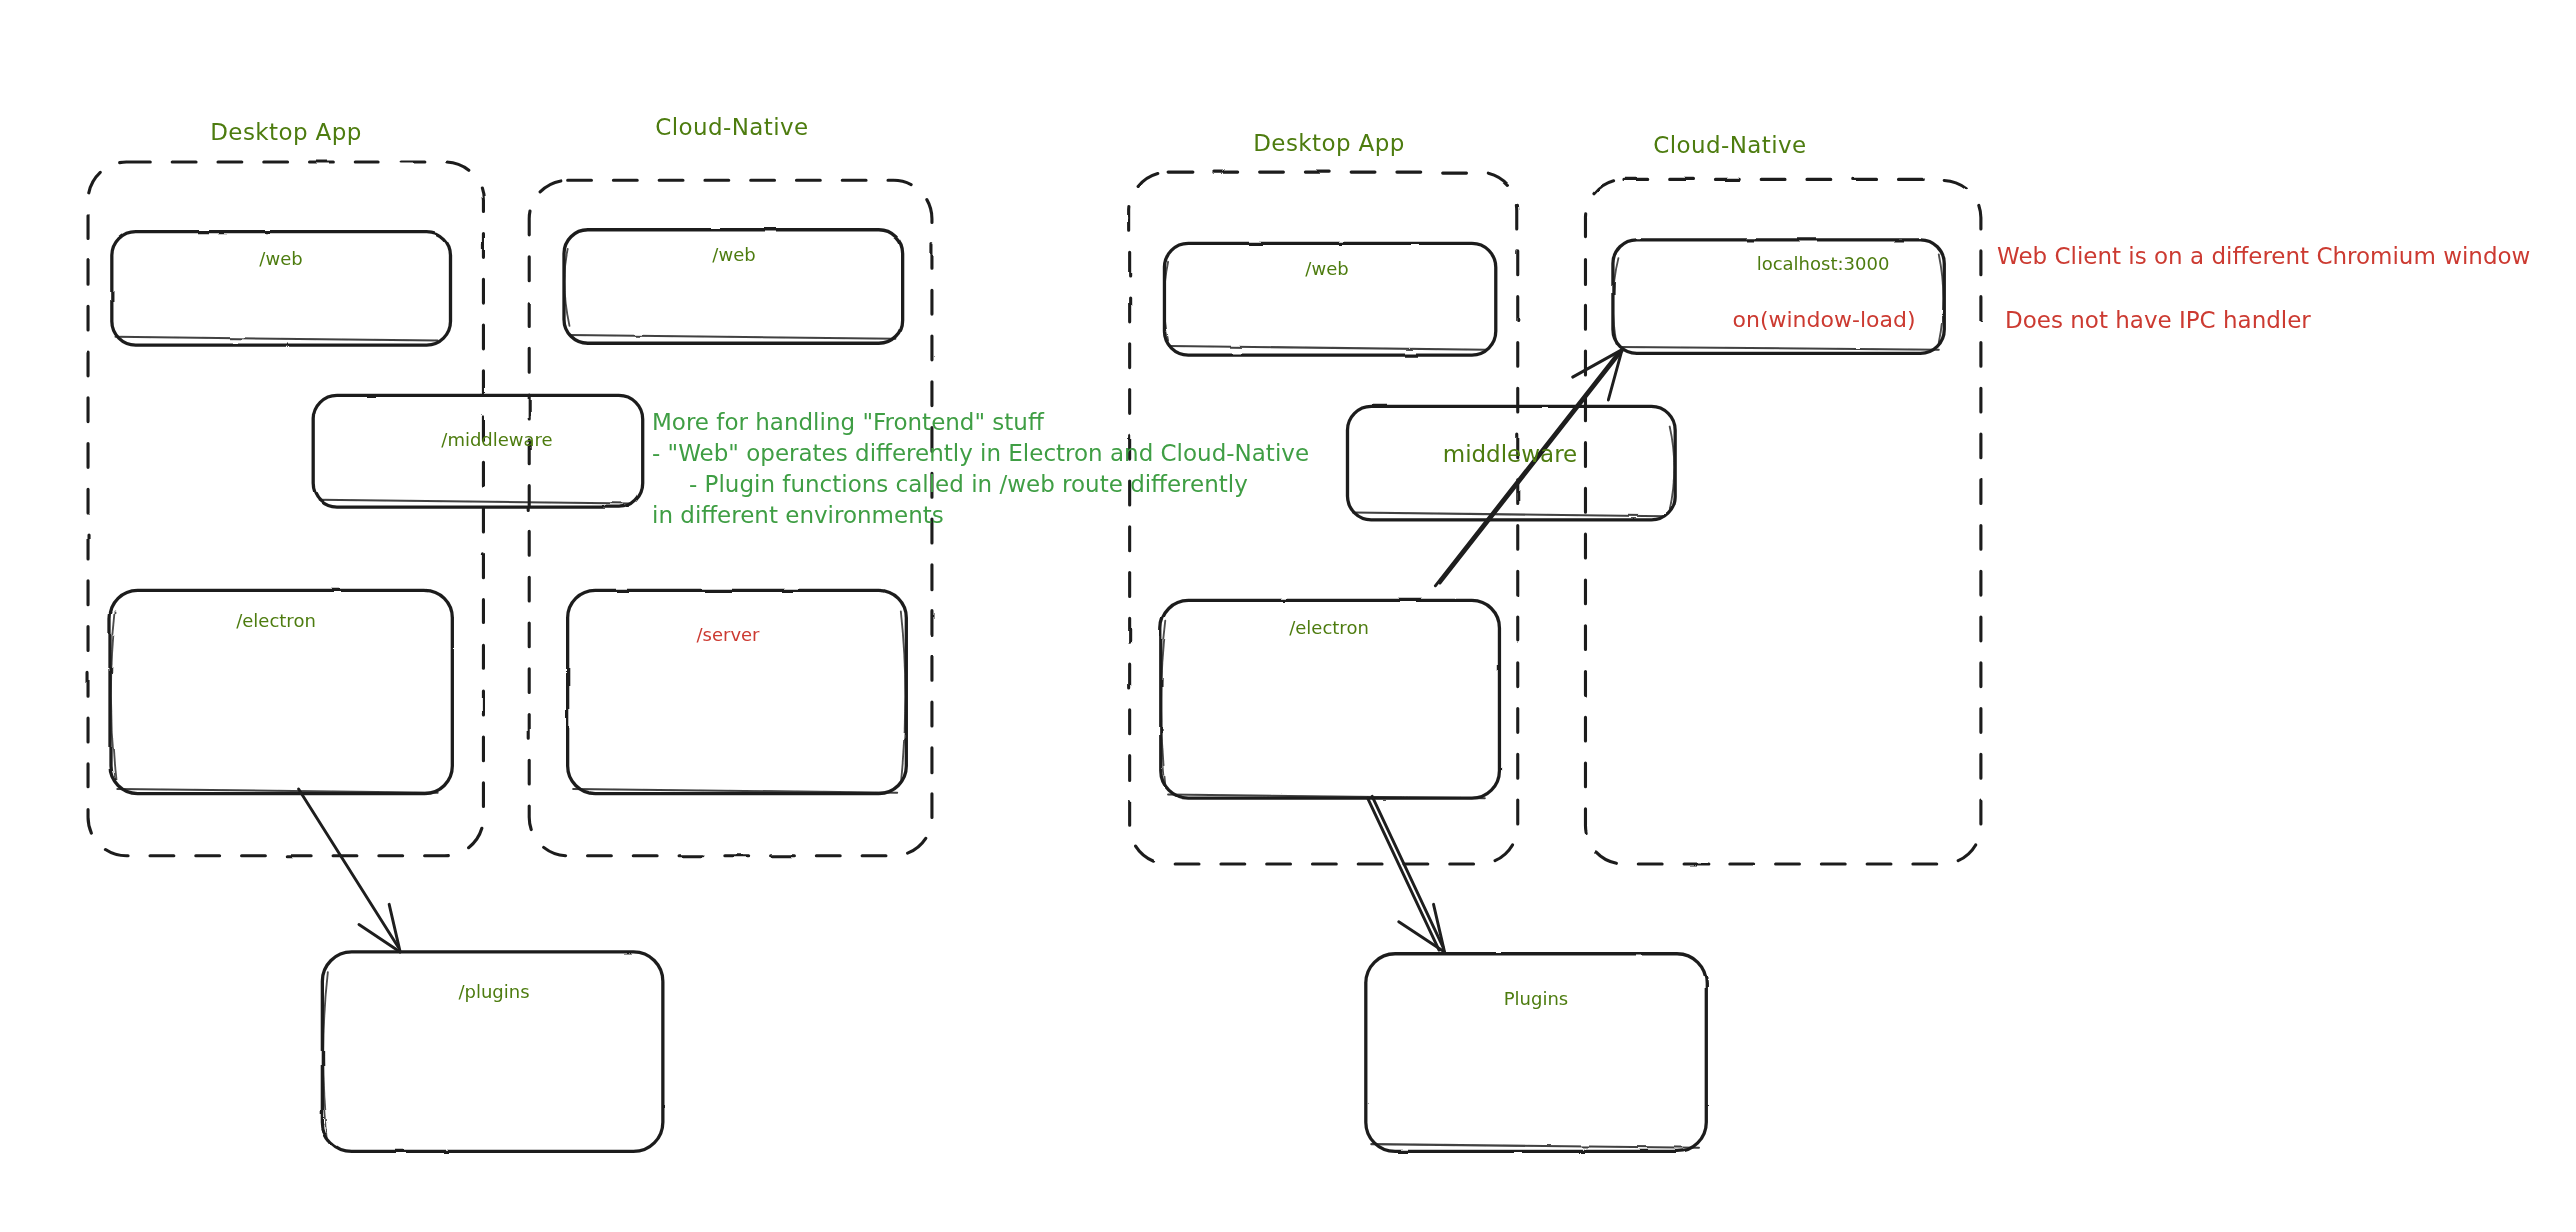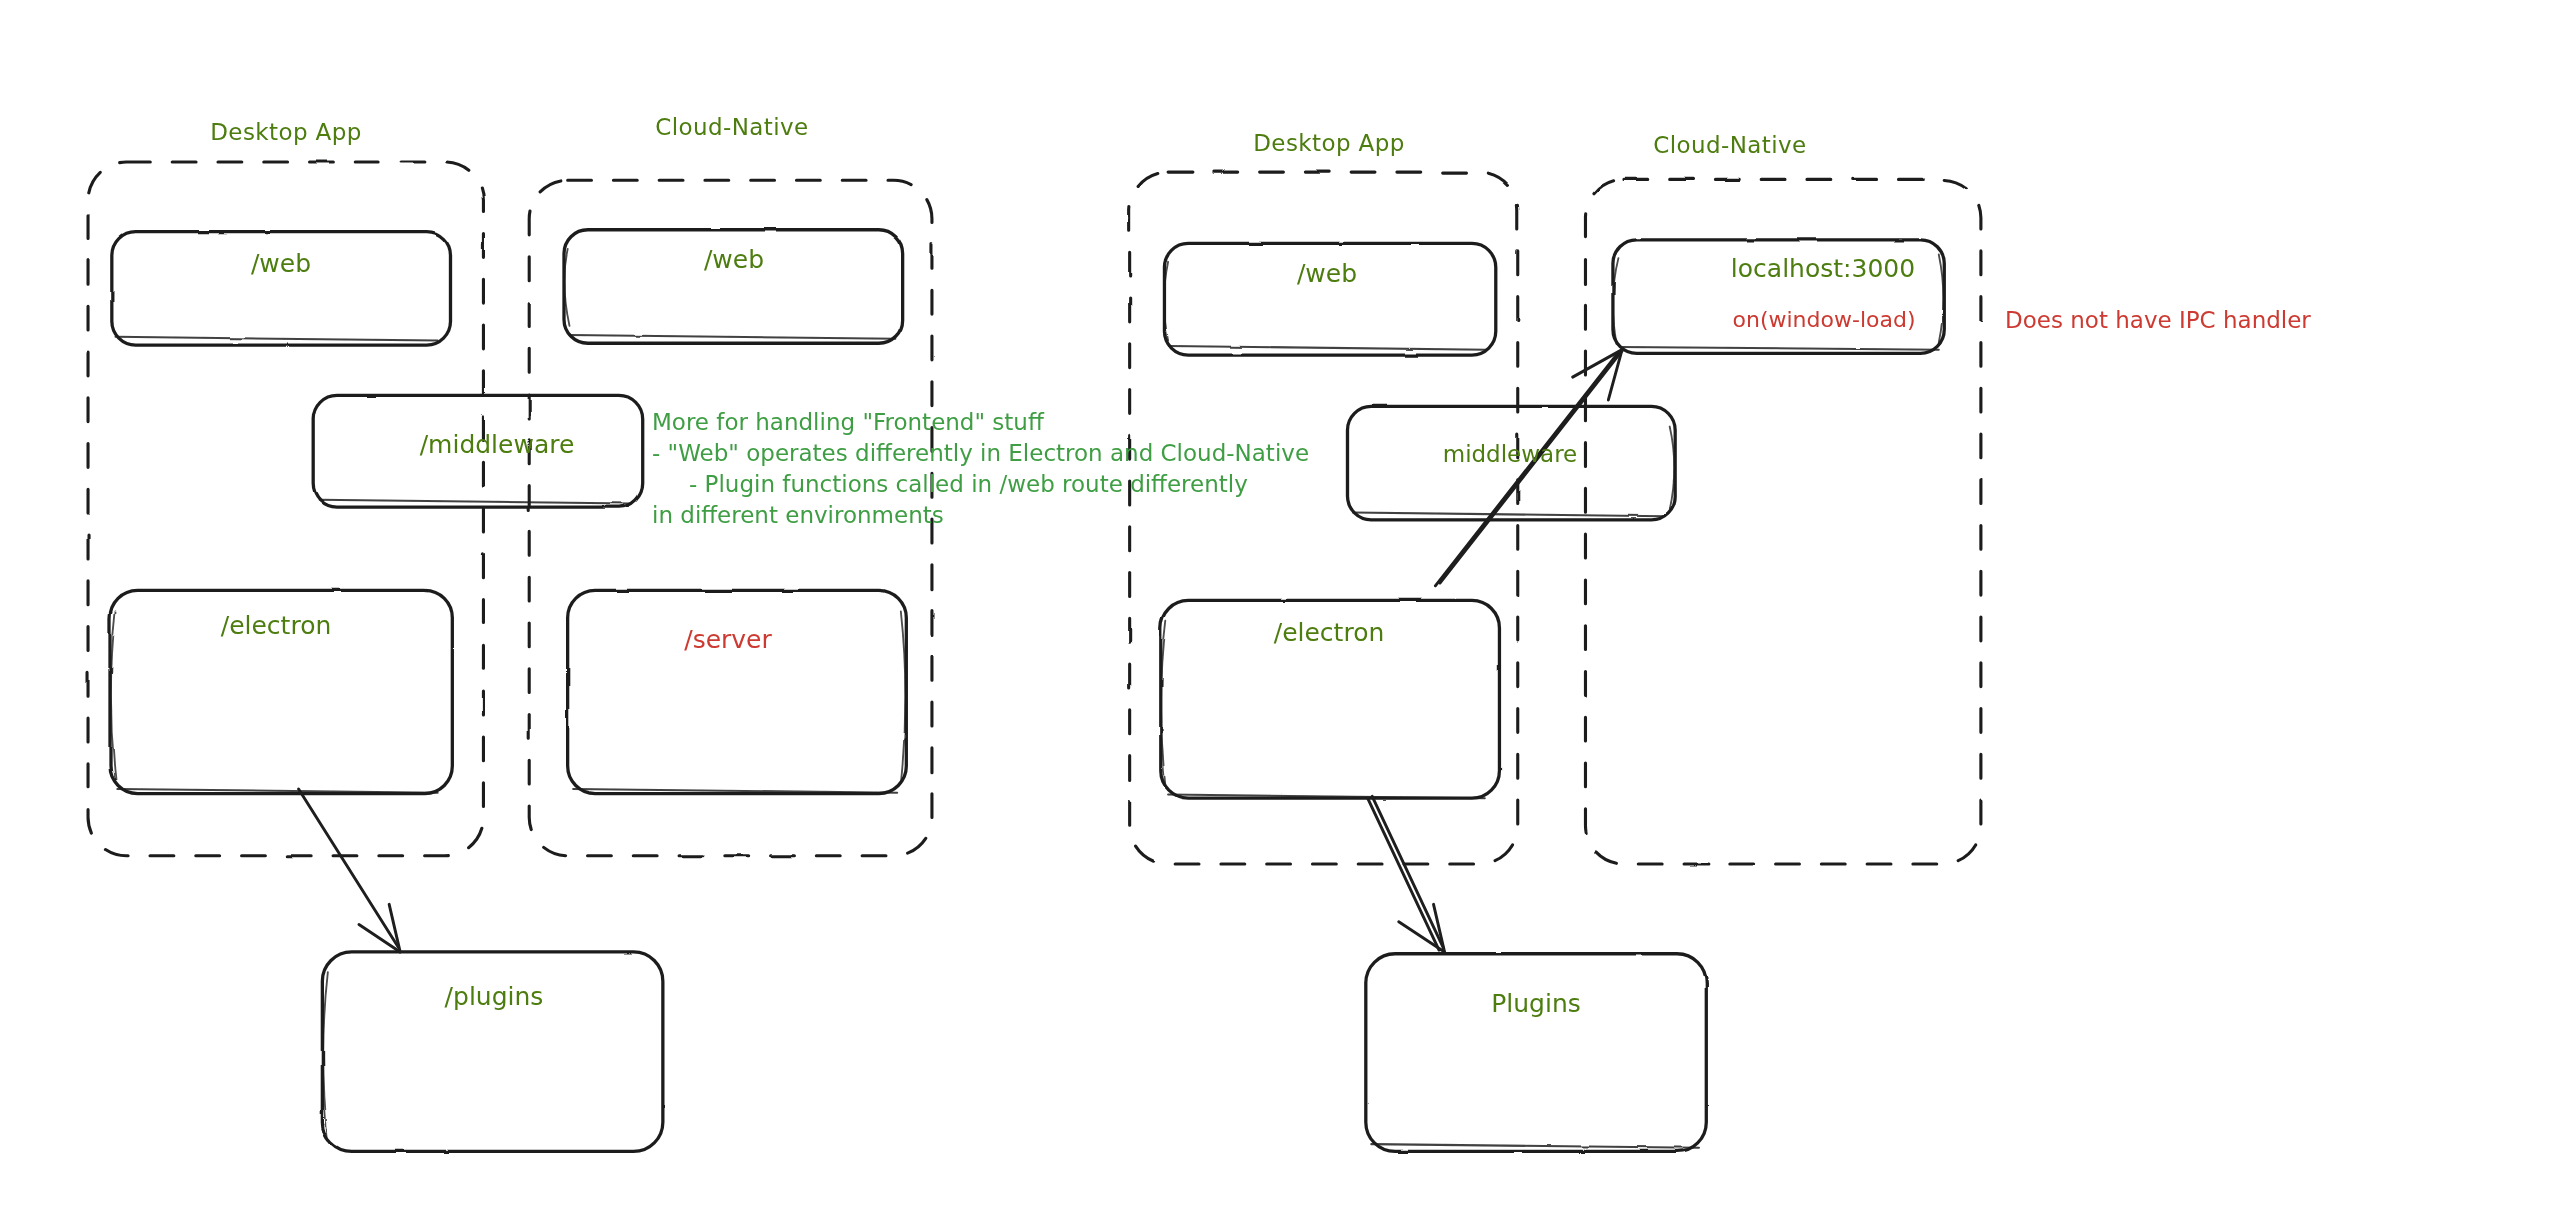--- a/index.html
+++ b/index.html
@@ -35,21 +35,21 @@
     font-family: "DejaVu Sans", sans-serif;
     pointer-events: auto;
   }
   .group-title {
     font-size: 23px;
     letter-spacing: 0.4px;
     transform: translateX(-50%);
     text-align: center;
   }
   .box-label {
-    font-size: 25px;
+    font-size: 18px;
     transform: translateX(-50%);
     text-align: center;
   }
   .box-label.small {
     font-size: 23px;
   }
   .note {
     font-size: 23px;
     line-height: 1.42;
   }
@@ -204,17 +204,18 @@
     <div class="lbl group-title" style="left:1329px; top:128px;">Desktop App</div>
     <div class="lbl group-title" style="left:1730px; top:130px;">Cloud-Native</div>
 
     <div class="lbl box-label" style="left:1327px; top:257px;">/web</div>
     <div class="lbl box-label" style="left:1783px; top:252px;margin-left:40px;">localhost:3000</div>
     <div class="lbl sub-red" style="left:1824px; top:305px;">on(window-load)</div>
     <div class="lbl box-label small" style="left:1510px; top:439px;">middleware</div>
     <div class="lbl box-label" style="left:1329px; top:616px;">/electron</div>
     <div class="lbl box-label" style="left:1536px; top:987px;">Plugins</div>
 
+    <div class="lbl note red" style="left:1997px; top:240px;">Web Client is on a different Chromium window</div>
     <div class="lbl note red" style="left:1997px; top:304px;margin-left:8px;">Does not have IPC handler</div>
 
   </div>
 </div>
 
 
 </body></html>

